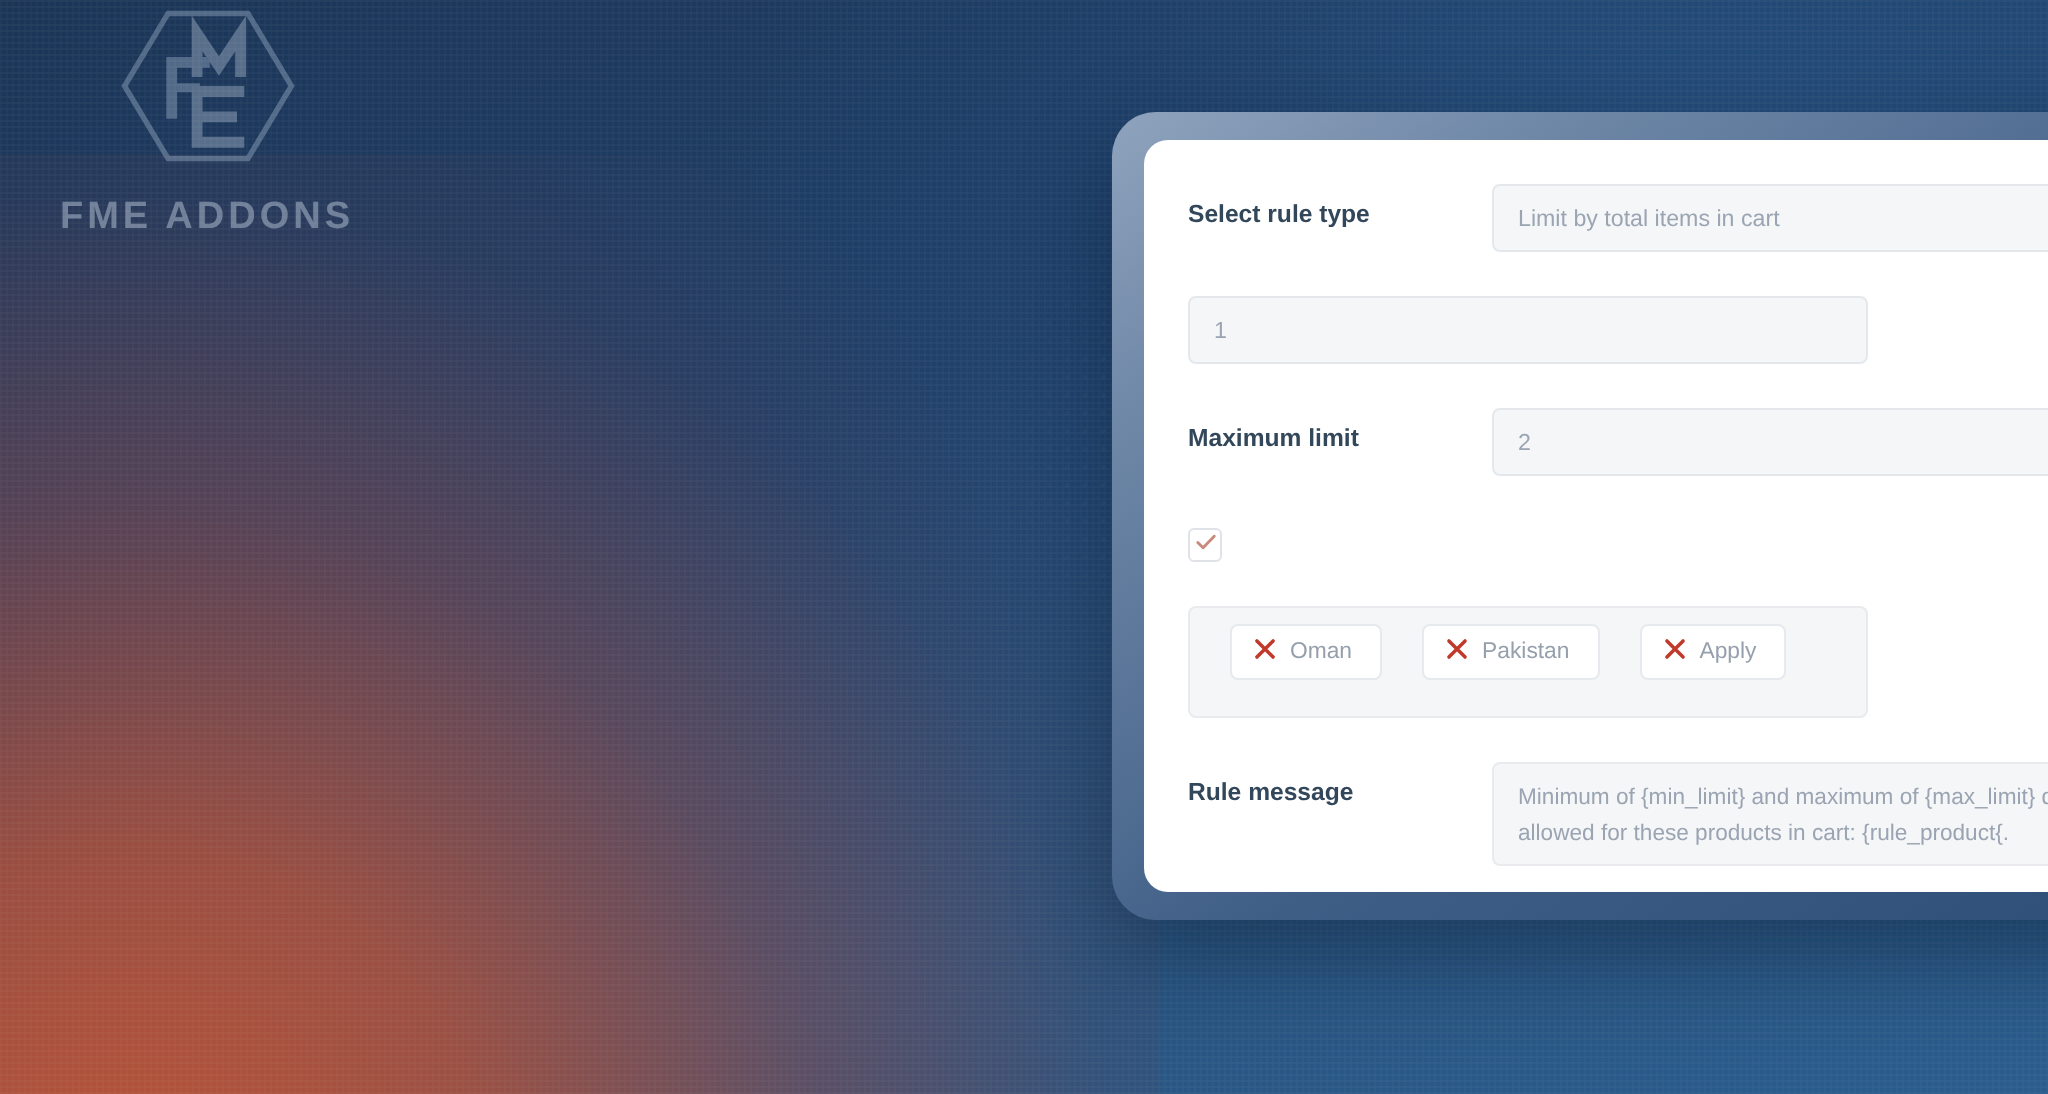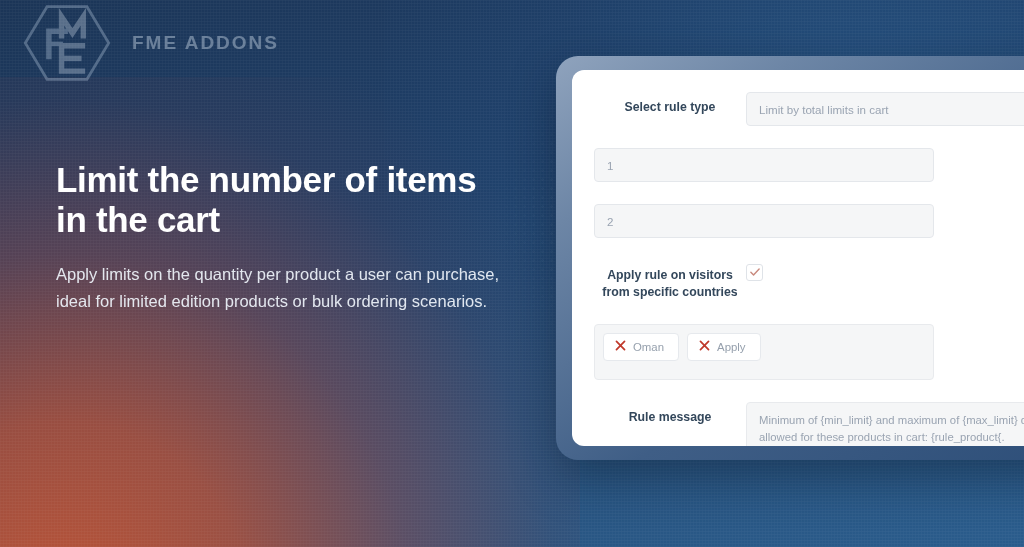--- a/index.html
+++ b/index.html
@@ -59,24 +59,25 @@
     opacity: .10;
     background-image: radial-gradient(rgba(255,255,255,.85) 1px, rgba(0,0,0,0) 1.4px);
     background-size: 9px 9px;
     -webkit-mask-image: radial-gradient(ellipse at 50% 50%, #000 10%, transparent 72%);
             mask-image: radial-gradient(ellipse at 50% 50%, #000 10%, transparent 72%);
   }
 
   
   .brand {
     position: absolute;
-    left: 18px; top: 4px;
+    left: 30px; top: 4px;
     display: flex;
     align-items: center;
     gap: 16px;
+    flex-direction: column;
   }
   .brand-mark { width: 98px; height: 78px; opacity: .30; }
   .brand-name {
     font-size: 19px;
     letter-spacing: 2.0px;
     font-weight: 600;
     color: rgba(219,232,246,0.40);
     white-space: nowrap;
   }
 
@@ -125,21 +126,20 @@
   .row:last-child { margin-bottom: 0; }
 
   .lbl {
     width: 152px;
     flex: 0 0 152px;
     font-size: 12.3px;
     font-weight: 700;
     color: #33475b;
     line-height: 1.42;
     padding-top: 7px;
-    text-align: center;
   }
   .ctrl { flex: 1 1 auto; min-width: 0; }
 
   .field {
     height: 34px;
     background: #f5f6f7;
     border: 1px solid #e4e7eb;
     border-radius: 4px;
     display: flex;
     align-items: center;
@@ -179,20 +179,21 @@
     border: 1px solid #e6e9ed;
     border-radius: 4px;
     display: flex;
     align-items: center;
     gap: 7px;
     padding: 0 14px 0 11px;
     font-size: 11.4px;
     color: #96a0ad;
     white-space: nowrap;
     flex: 0 0 auto;
+    margin-left: 12px;
   }
   .tag-x { flex: 0 0 auto; display: block; }
 
   .textarea {
     width: 340px;
     height: 52px;
     background: #f5f6f7;
     border: 1px solid #e8eaed;
     border-radius: 4px;
     padding: 9px 12px;
@@ -220,60 +221,53 @@
         <path d="M30,58 L30,30 L48,30" fill="none" stroke="#cfe0f2" stroke-width="6" stroke-linecap="square"></path>
         <path d="M30,44 L43,44" fill="none" stroke="#cfe0f2" stroke-width="5" stroke-linecap="square"></path>
         <path d="M44,38 L44,14 L56,32 L68,14 L68,38" fill="none" stroke="#e4eef9" stroke-width="6" stroke-linejoin="miter"></path>
         <path d="M70,46 L44,46 L44,74 L70,74" fill="none" stroke="#e4eef9" stroke-width="6"></path>
         <path d="M44,60 L66,60" fill="none" stroke="#e4eef9" stroke-width="6"></path>
       </svg>
     </span>
     <span class="brand-name">FME ADDONS</span>
   </div>
 
-  <div class="hero">
-    <h1 class="hero-title">
-      <span>Limit the number of items</span><br>
-      <span>in the cart</span>
-    </h1>
-    <p class="hero-sub">Apply limits on the quantity per product a user can purchase, ideal for limited edition products or bulk ordering scenarios.</p>
-  </div>
 
   <div class="device">
     <div class="screen">
       <div class="form">
 
         <div class="row">
           <div class="lbl">Select rule type</div>
           <div class="ctrl">
             <div class="field select">
-              <span>Limit by total limits in cart</span>
+              <span>Limit by total items in cart</span>
 
             </div>
           </div>
         </div>
 
         <div class="row">
           <div class="ctrl">
             <div class="field">
               <span>1</span>
             </div>
           </div>
         </div>
 
         <div class="row">
+          <div class="lbl">Maximum limit</div>
           <div class="ctrl">
             <div class="field">
               <span>2</span>
             </div>
           </div>
         </div>
 
         <div class="row">
-          <div class="lbl">Apply rule on visitors from specific countries</div>
           <div class="ctrl">
             <div class="checkbox">
               <span>
                 <svg width="12" height="12" viewBox="0 0 14 14" aria-hidden="true">
                   <path d="M2.2 7.3 L5.3 10.4 L11.8 3.6" fill="none" stroke="#c98a7e" stroke-width="1.7" stroke-linecap="round" stroke-linejoin="round"></path>
                 </svg>
               </span>
             </div>
           </div>
         </div>
@@ -288,20 +282,28 @@
                   </svg>
                 </span>
                 <span>Oman</span>
               </span>
               <span class="tag">
                 <span class="tag-x">
                   <svg width="11" height="11" viewBox="0 0 12 12" aria-hidden="true">
                     <path d="M1.6 1.6 L10.4 10.4 M10.4 1.6 L1.6 10.4" stroke="#c0392b" stroke-width="1.9" stroke-linecap="round"></path>
                   </svg>
                 </span>
+                <span>Pakistan</span>
+              </span>
+              <span class="tag">
+                <span class="tag-x">
+                  <svg width="11" height="11" viewBox="0 0 12 12" aria-hidden="true">
+                    <path d="M1.6 1.6 L10.4 10.4 M10.4 1.6 L1.6 10.4" stroke="#c0392b" stroke-width="1.9" stroke-linecap="round"></path>
+                  </svg>
+                </span>
                 <span>Apply</span>
               </span>
             </div>
           </div>
         </div>
 
         <div class="row">
           <div class="lbl">Rule message</div>
           <div class="ctrl">
             <div class="textarea">Minimum of {min_limit} and maximum of {max_limit} quantity allowed for these products in cart: {rule_product{.</div>

